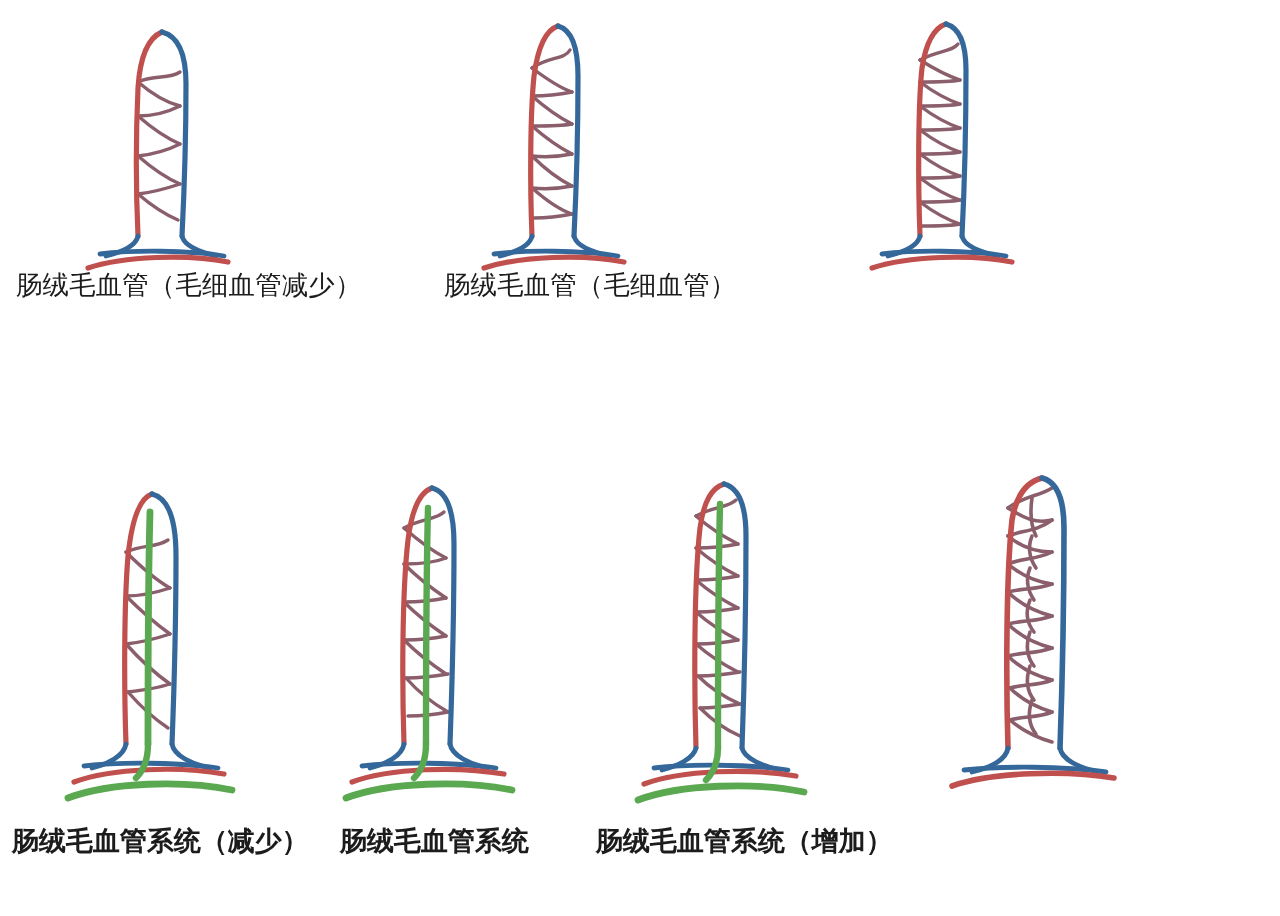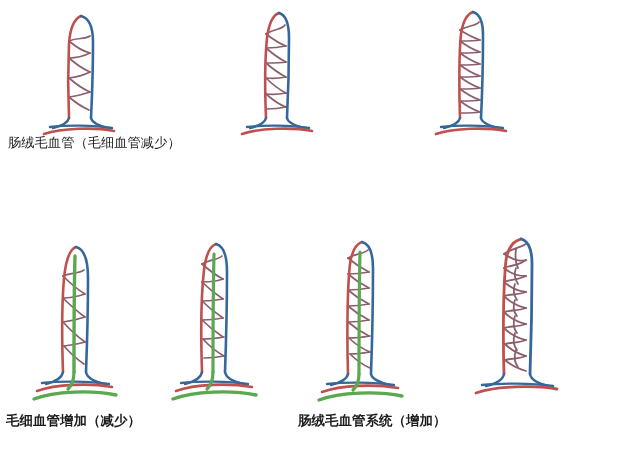--- a/index.html
+++ b/index.html
@@ -94,20 +94,21 @@
           <path d="M39,103 C47,103 53,102 58,101"></path>
         </g>
         <path d="M38,112 C37,88 37,52 39,32 C41,17 45,9 51,7" stroke="#c0504d" stroke-width="2.6"></path>
         <path d="M51,7 C58,9 61,18 61,32 C61,58 60,92 59,112" stroke="#35689a" stroke-width="2.6"></path>
         <path d="M38,112 C37,117 30,120 22,122 M59,112 C60,117 68,120 77,122" stroke="#35689a" stroke-width="2.4"></path>
         <path d="M19,121 C35,119 62,119 81,122" stroke="#35689a" stroke-width="2.4"></path>
         <path d="M14,128 C32,122 64,121 84,125" stroke="#c0504d" stroke-width="2.6"></path>
       </g>
     </svg>
   </div>
+  <div class="caption row-top" style="left:222px; top:136px;">肠绒毛血管（毛细血管）</div>
 
   <div class="villus-cell" style="left:420px; top:6px; width:130px; height:128px;">
     <svg viewBox="0 0 130 128" width="130" height="128">
       <g fill="none" stroke-linecap="round" stroke-linejoin="round">
         <g stroke="#8a5f6b" stroke-width="1.7">
           <path d="M40,24 C49,19 56,20 59,16"></path>
           <path d="M40,24 C48,29 54,32 60,34"></path>
           <path d="M40,35 C49,35 55,35 60,34"></path>
           <path d="M40,35 C48,41 54,44 60,46"></path>
           <path d="M40,47 C49,47 55,47 60,46"></path>
@@ -152,21 +153,21 @@
         <path d="M54,15 C62,17 66,28 66,46 C66,78 65,114 64,140" stroke="#35689a" stroke-width="2.6"></path>
 
         <path d="M41,140 C40,146 32,150 24,152 M64,140 C65,146 74,150 83,152" stroke="#35689a" stroke-width="2.4"></path>
         <path d="M20,151 C37,149 67,149 87,152" stroke="#35689a" stroke-width="2.4"></path>
         <path d="M15,159 C34,152 68,151 90,155" stroke="#c0504d" stroke-width="2.6"></path>
         <path d="M52,140 C52,148 50,153 46,157" stroke="#5aa84f" stroke-width="3.2"></path>
         <path d="M12,167 C33,159 70,158 94,163" stroke="#5aa84f" stroke-width="3.4"></path>
       </g>
     </svg>
   </div>
-  <div class="caption row-bottom" style="left:6px; top:414px;">毛细血管增加（减少）</div>
+  <div class="caption row-bottom" style="left:6px; top:414px;">肠绒毛血管系统（减少）</div>
 
   <div class="villus-cell" style="left:164px; top:232px; width:120px; height:170px;">
     <svg viewBox="0 0 120 170" width="120" height="170">
       <g fill="none" stroke-linecap="round" stroke-linejoin="round">
         <g stroke="#8a5f6b" stroke-width="1.7">
           <path d="M38,32 C47,27 54,28 58,24"></path>
           <path d="M38,32 C46,39 53,44 59,47"></path>
           <path d="M38,50 C47,50 54,49 59,47"></path>
           <path d="M38,50 C46,58 53,63 59,67"></path>
           <path d="M38,69 C47,69 54,68 59,67"></path>
@@ -181,20 +182,21 @@
         <path d="M38,140 C37,110 37,64 40,38 C42,22 46,14 52,12" stroke="#c0504d" stroke-width="2.6"></path>
         <path d="M52,12 C60,14 63,24 63,40 C63,76 62,112 61,140" stroke="#35689a" stroke-width="2.6"></path>
         <path d="M38,140 C37,146 29,150 21,152 M61,140 C62,146 71,150 80,152" stroke="#35689a" stroke-width="2.4"></path>
         <path d="M17,151 C34,149 64,149 84,152" stroke="#35689a" stroke-width="2.4"></path>
         <path d="M12,159 C31,152 65,151 88,155" stroke="#c0504d" stroke-width="2.6"></path>
         <path d="M49,140 C49,148 47,153 43,157" stroke="#5aa84f" stroke-width="3.2"></path>
         <path d="M9,167 C30,159 68,158 92,163" stroke="#5aa84f" stroke-width="3.4"></path>
       </g>
     </svg>
   </div>
+  <div class="caption row-bottom" style="left:170px; top:414px;">肠绒毛血管系统</div>
 
   <div class="villus-cell" style="left:308px; top:232px; width:120px; height:170px;">
     <svg viewBox="0 0 120 170" width="120" height="170">
       <g fill="none" stroke-linecap="round" stroke-linejoin="round">
         <g stroke="#8a5f6b" stroke-width="1.7">
           <path d="M40,26 C49,21 56,22 60,18"></path>
           <path d="M40,26 C48,33 55,37 61,40"></path>
           <path d="M40,42 C49,42 56,41 61,40"></path>
           <path d="M40,42 C48,49 55,53 61,56"></path>
           <path d="M40,58 C49,58 56,57 61,56"></path>

